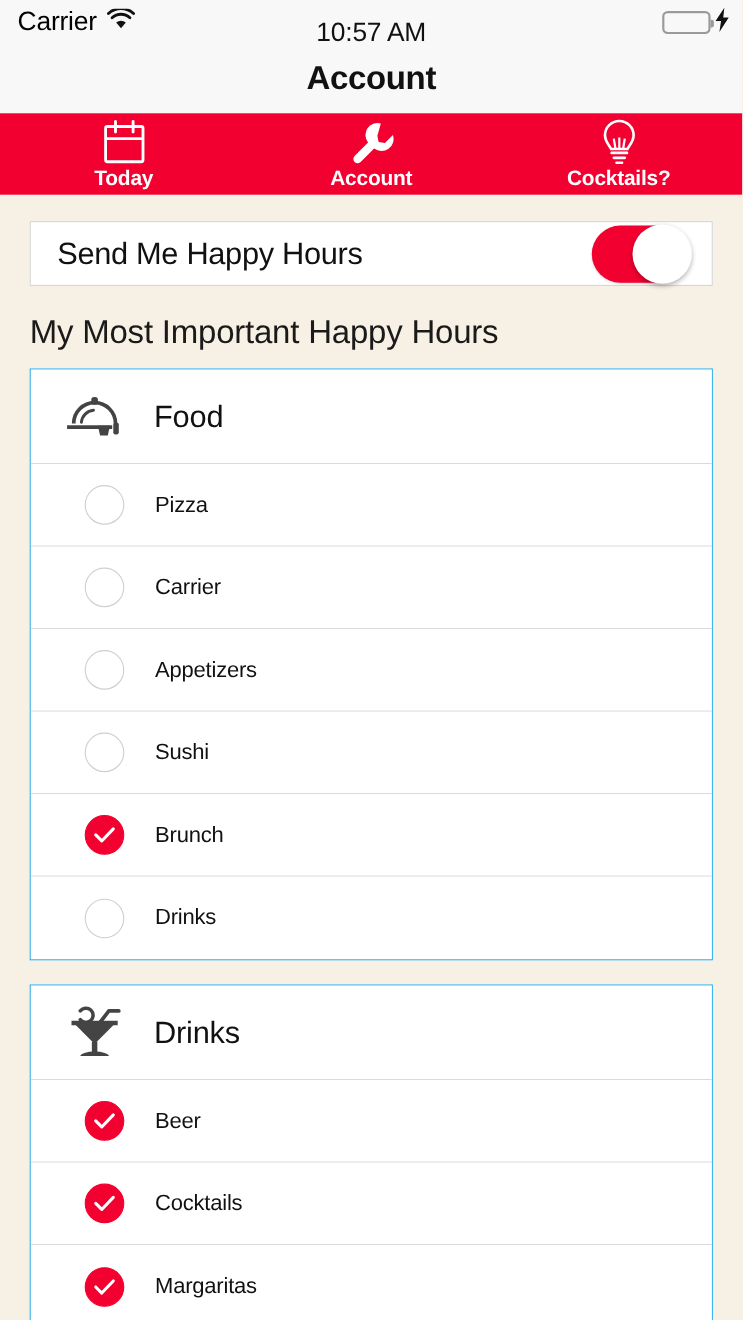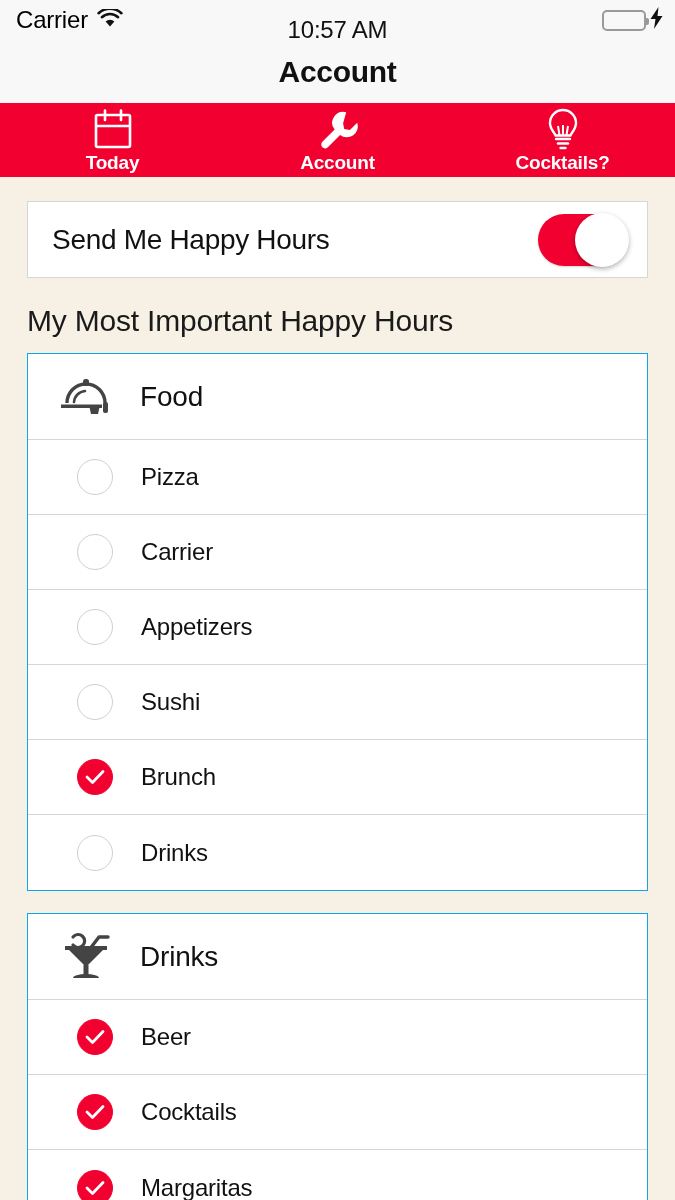--- a/index.html
+++ b/index.html
@@ -133,21 +133,21 @@
   }
 
   .card {
     margin: 0 27px;
     background: #ffffff;
     border: 1px solid #D6D6D6;
   }
 
   .toggle-card {
     margin-top: 24px;
-    height: 77px;
+    height: 59px;
     display: flex;
     align-items: center;
     justify-content: space-between;
     padding: 0 22px 0 24px;
   }
   .toggle-label {
     font-size: 28px;
     color: #111;
     letter-spacing: -0.3px;
   }
@@ -231,21 +231,21 @@
   }
   .check.on {
     background: #F20030;
     border: 1.5px solid #F20030;
   }
   .check-mark { display: none; }
   .check.on .check-mark { display: block; }
 
   .row-label {
     margin-left: 28px;
-    font-size: 24px;
+    font-size: 20px;
     color: #111;
     letter-spacing: -0.2px;
   }
 </style>
 </head>
 <body>
 
 <div class="phone">
 
   <div class="status-bar">

